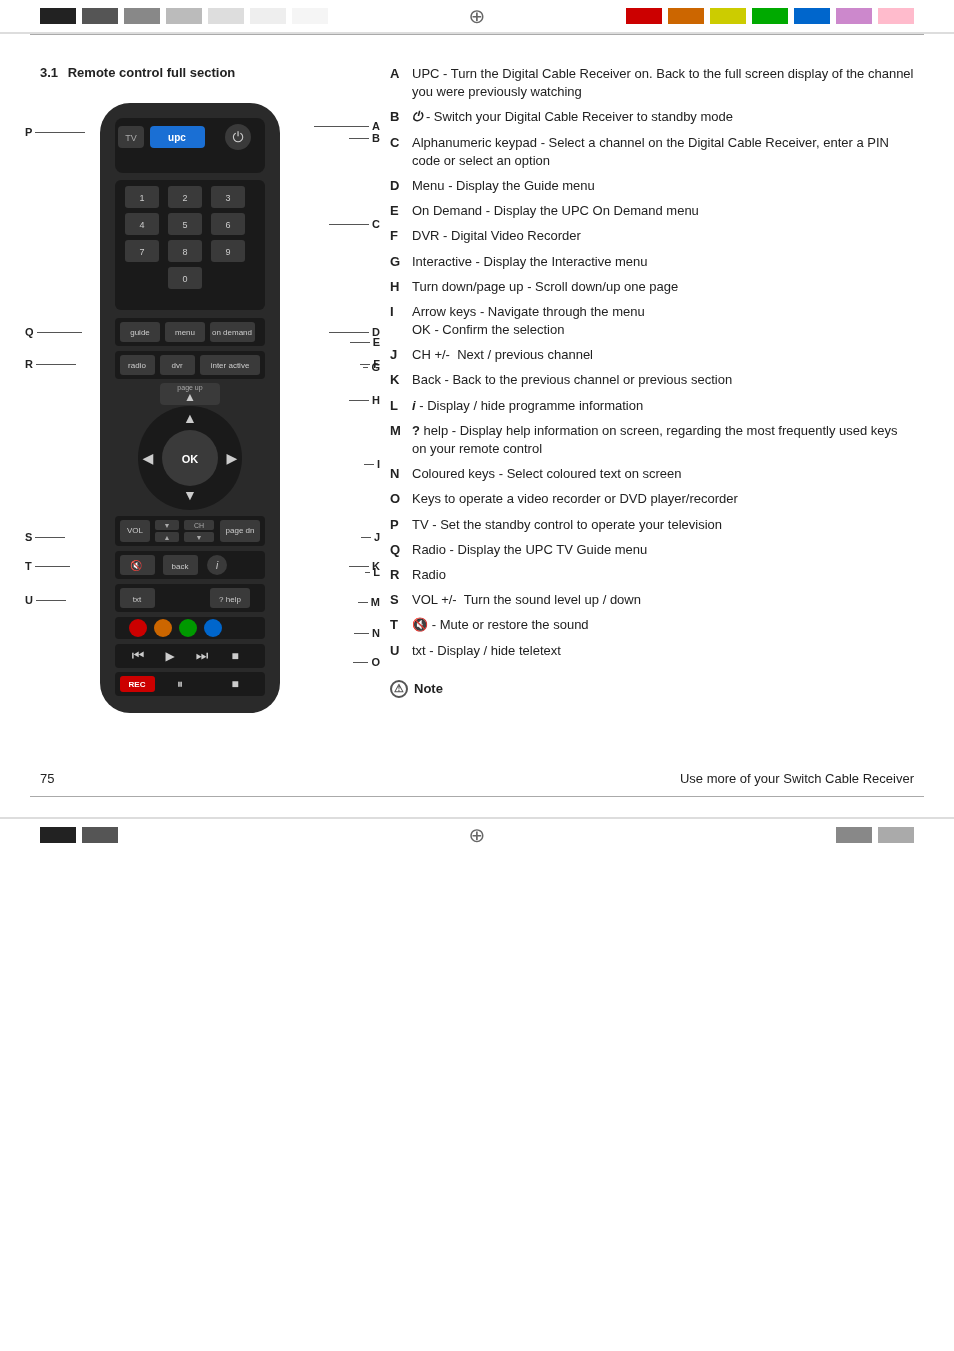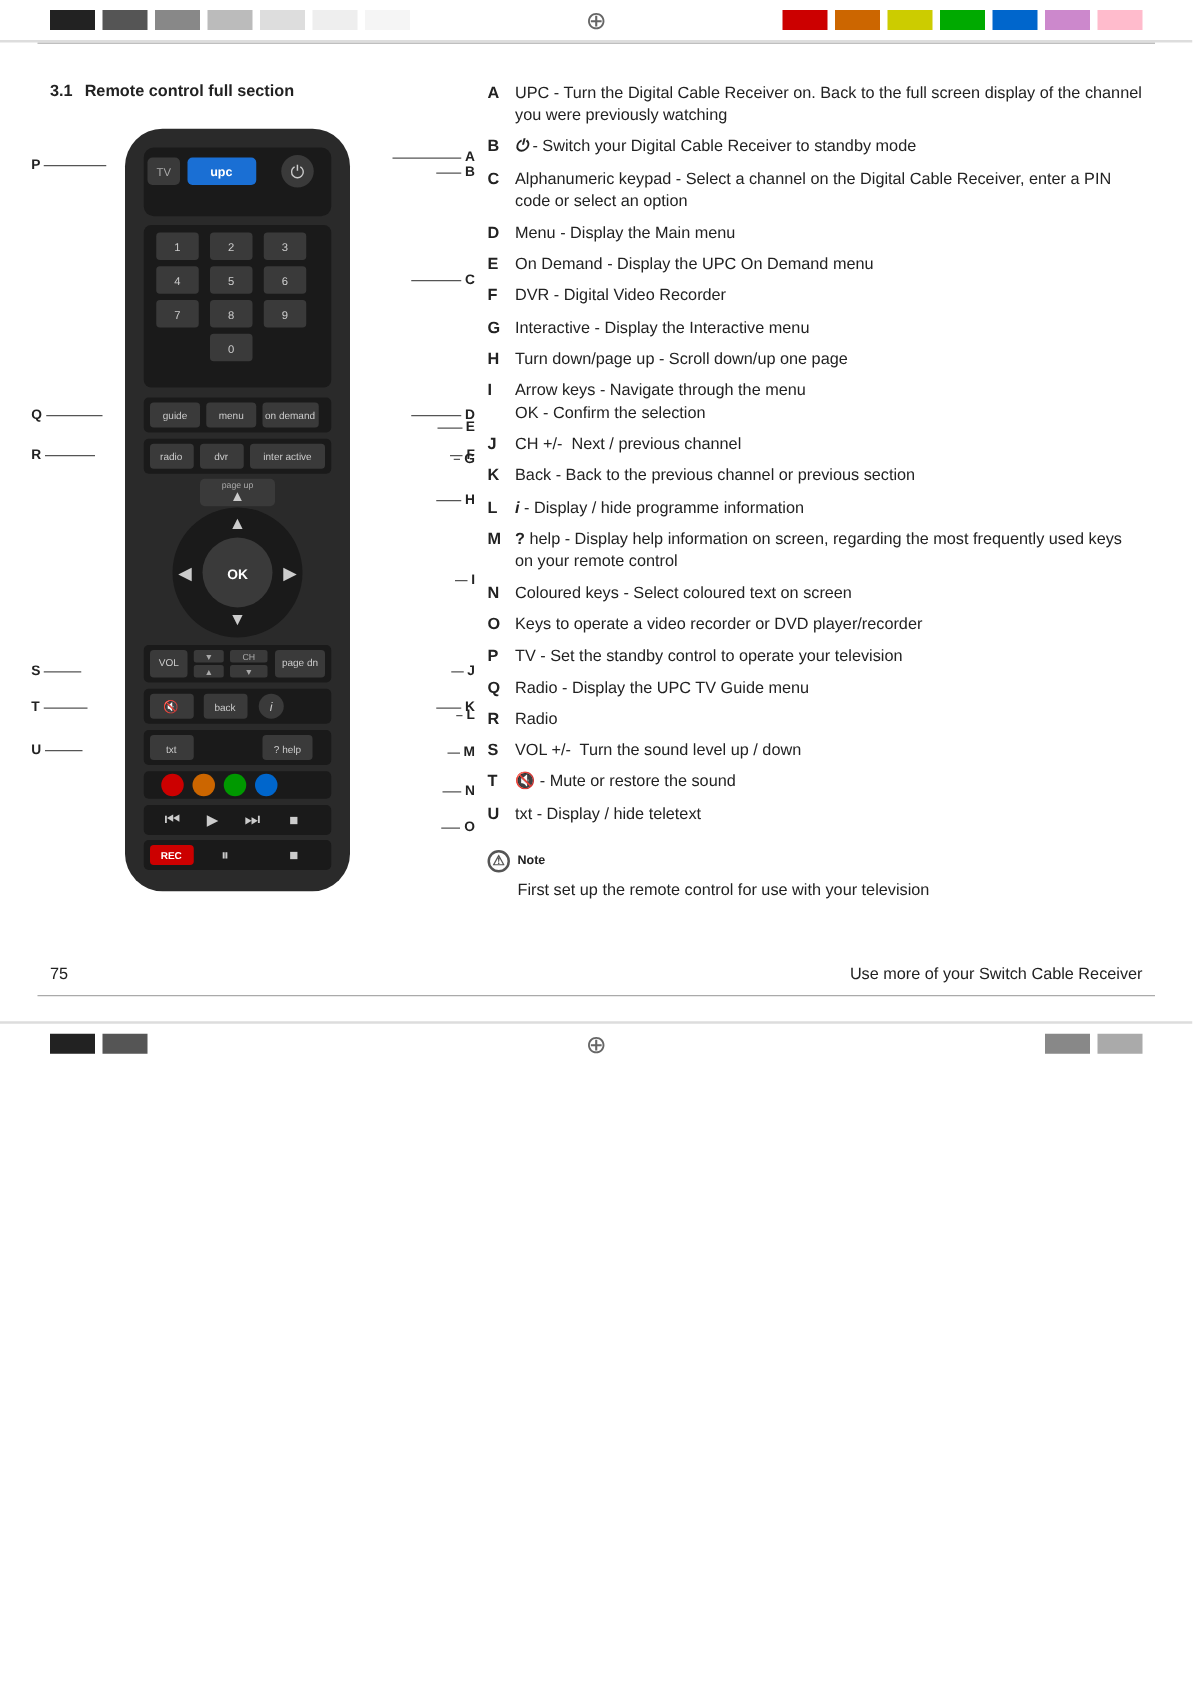--- a/index.html
+++ b/index.html
@@ -464,21 +464,21 @@
         <span class="desc-text"><span class="italic-i">⏻</span> - Switch your Digital Cable Receiver to standby mode</span>
       </div>
 
       <div class="desc-row">
         <span class="desc-letter">C</span>
         <span class="desc-text">Alphanumeric keypad - Select a channel on the Digital Cable Receiver, enter a PIN code or select an option</span>
       </div>
 
       <div class="desc-row">
         <span class="desc-letter">D</span>
-        <span class="desc-text">Menu - Display the Main menu</span>
+        <span class="desc-text">Menu - Display the Guide menu</span>
       </div>
 
       <div class="desc-row">
         <span class="desc-letter">E</span>
         <span class="desc-text">On Demand - Display the UPC On Demand menu</span>
       </div>
 
       <div class="desc-row">
         <span class="desc-letter">F</span>
         <span class="desc-text">DVR - Digital Video Recorder</span>
@@ -557,23 +557,22 @@
       <div class="desc-row">
         <span class="desc-letter">U</span>
         <span class="desc-text">txt - Display / hide teletext</span>
       </div>
 
     </div>
 
     <div class="note-section">
       <div class="note-header">
         <div class="note-icon">⚠</div>
-        <span style="font-weight:bold;font-size:10px;">Note</span>
-      </div>
-      <div style="font-size:13px;padding-left:24px;">First set up the remote control for use with your television</div>
+        <span style="font-weight:bold;font-size:13px;">Note</span>
+      </div>
     </div>
 
   </div>
 </div>
 
 <div class="page-footer">
   <span class="page-number">75</span>
   <span class="page-footer-text">Use more of your Switch Cable Receiver</span>
 </div>
 

